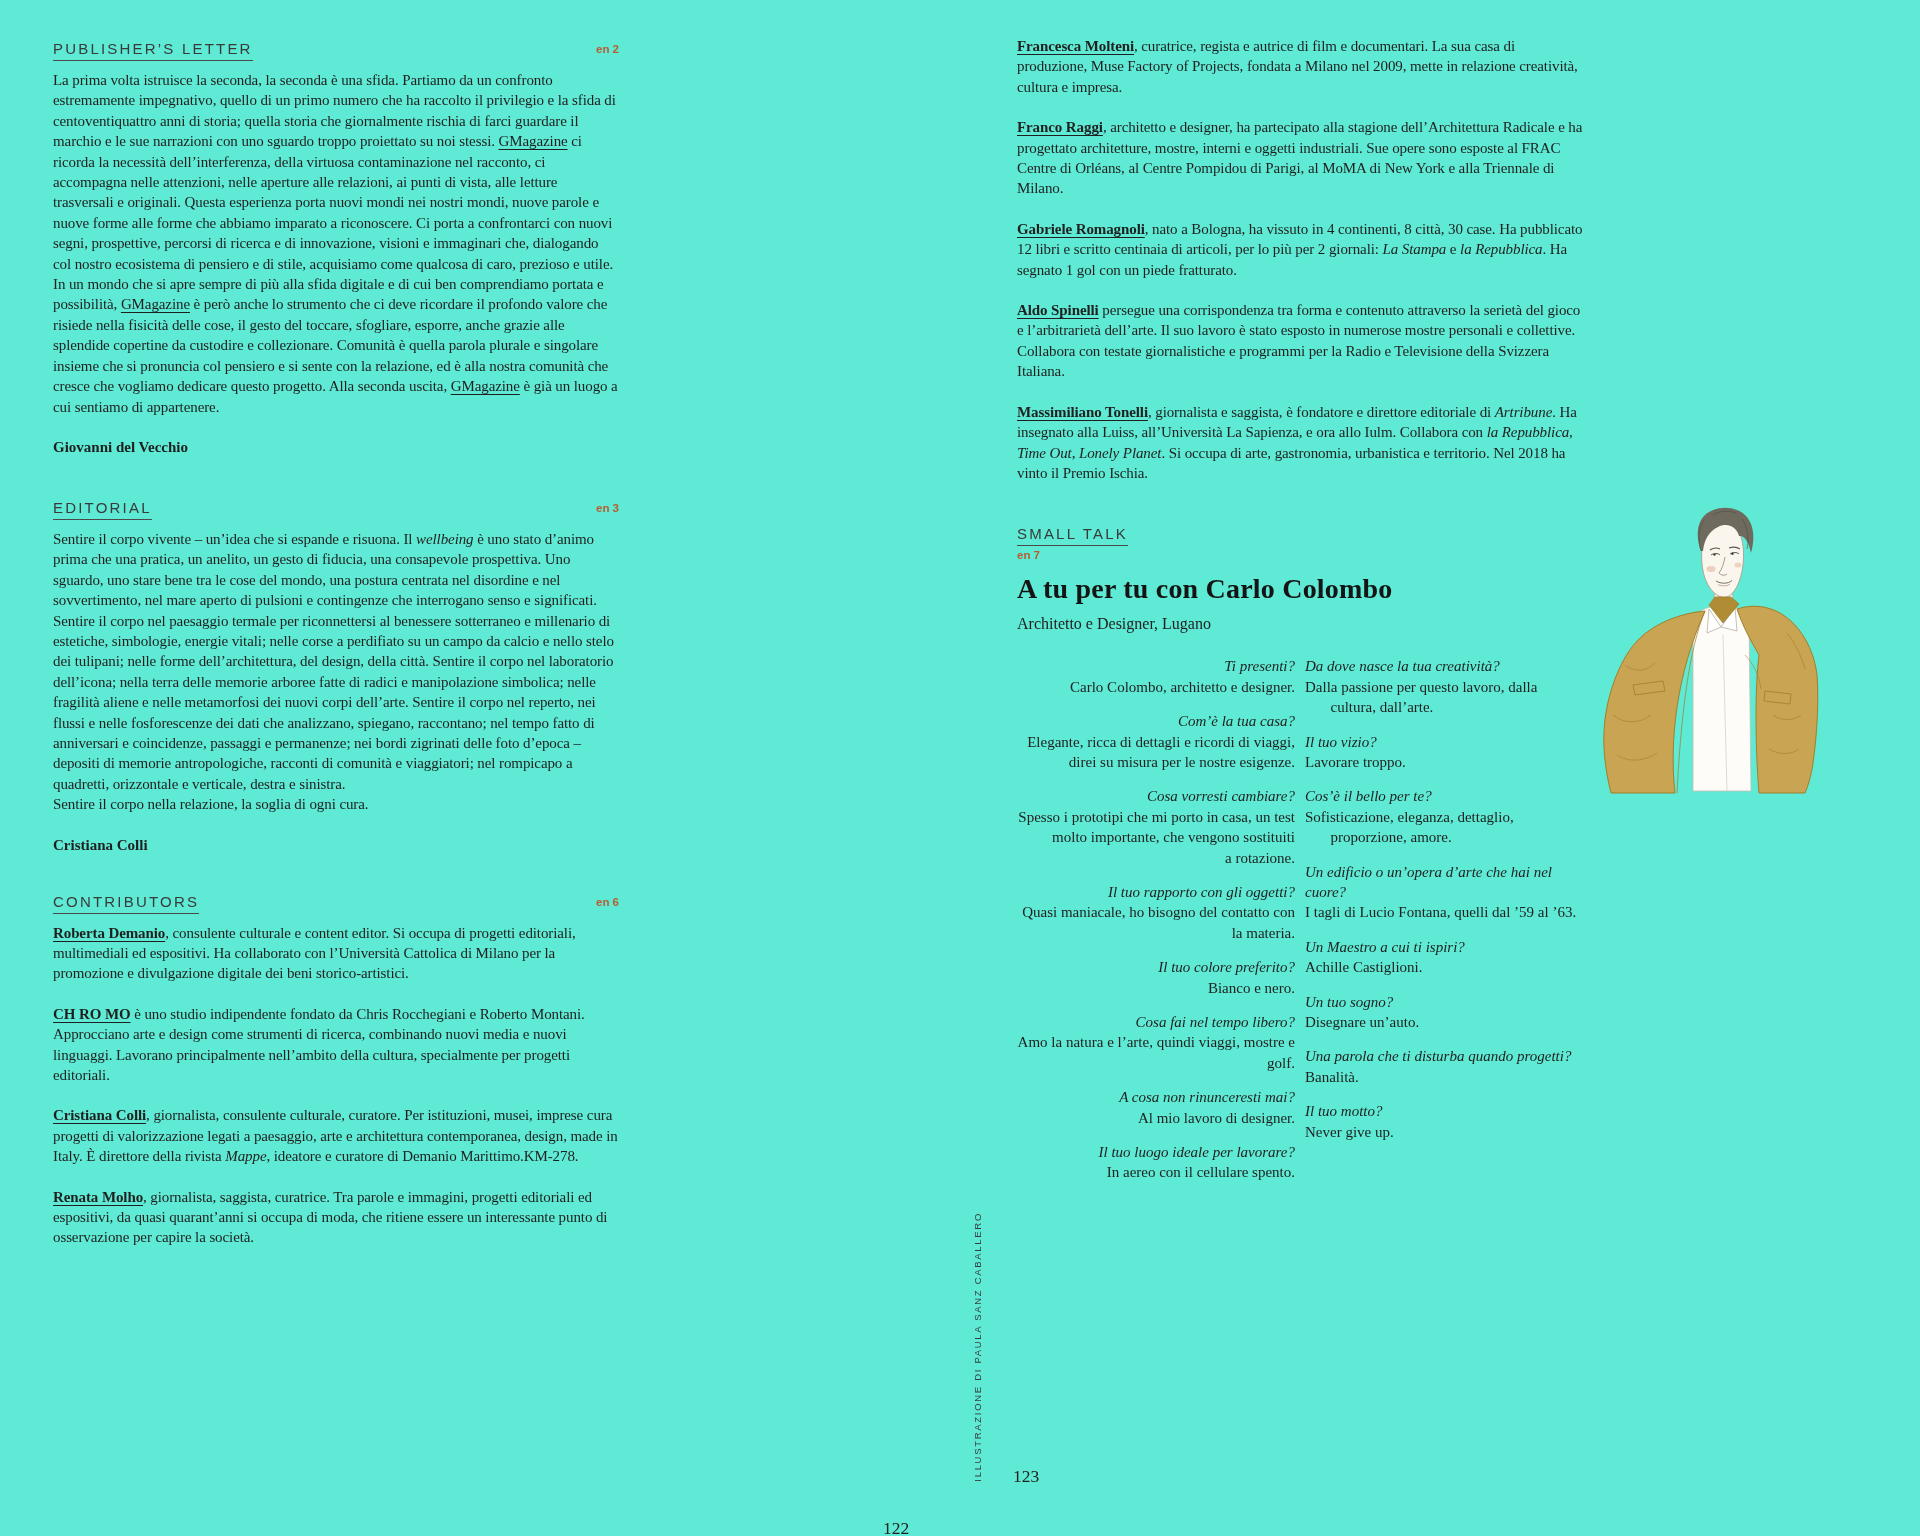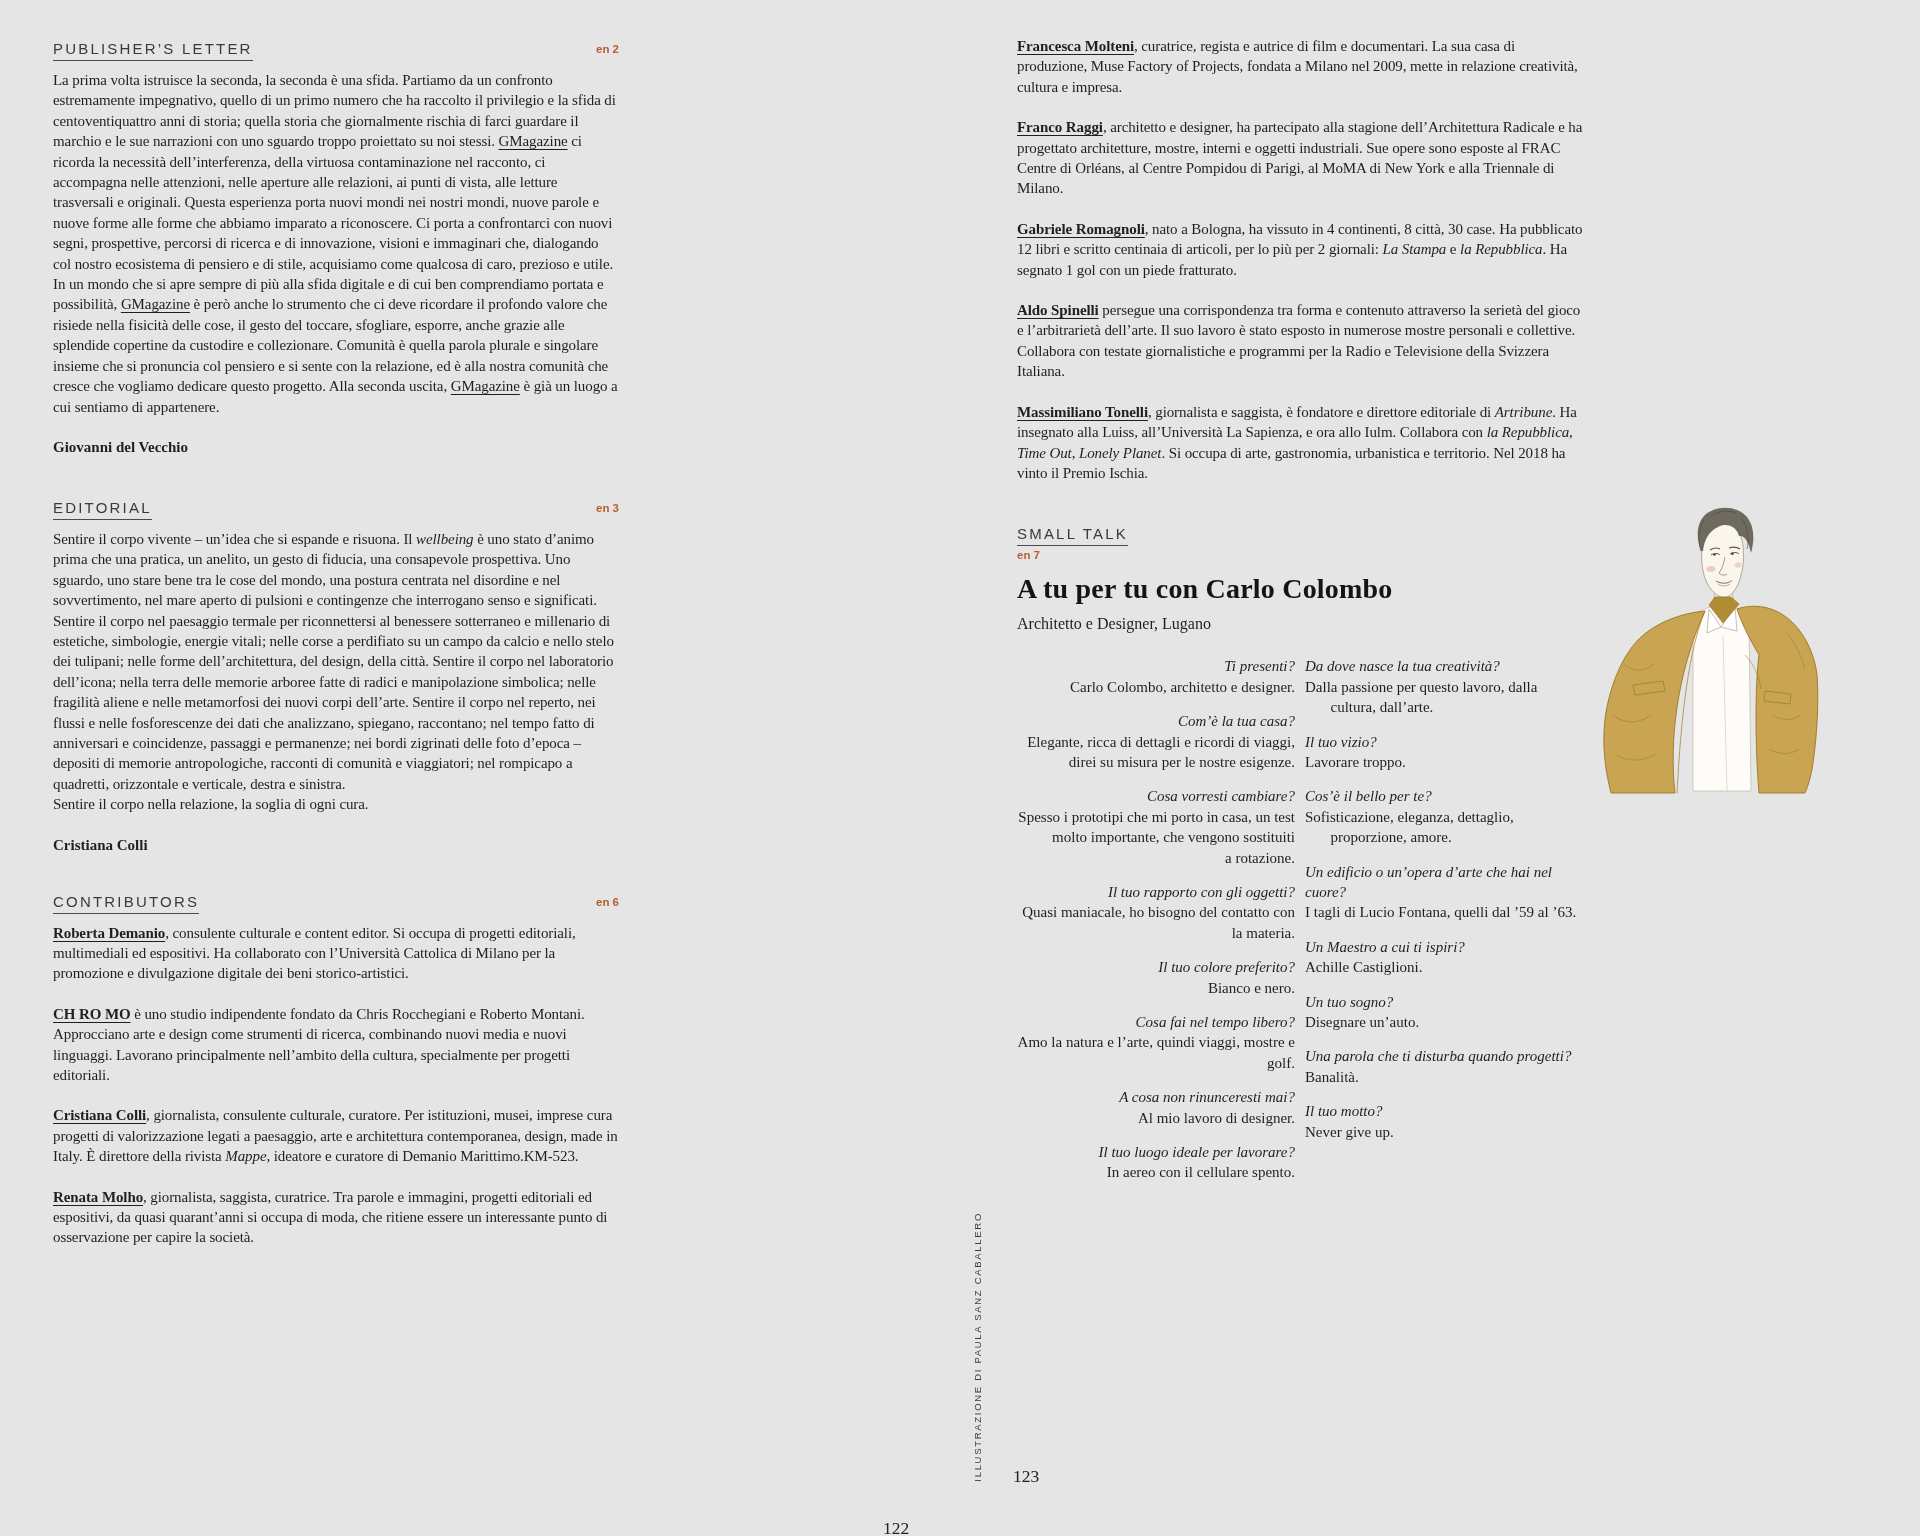--- a/index.html
+++ b/index.html
@@ -1,17 +1,17 @@
 <!DOCTYPE html>
 <html><head>
 <meta charset="utf-8">
 <style>
   html,body{margin:0;padding:0;background:#ffffff;}
   .spread{
-    position:relative;width:1920px;height:1536px;background:#e5e5e5;overflow:hidden;
+    position:relative;width:1920px;height:1536px;background:#5eead4;overflow:hidden;
     font-family:"Liberation Serif", serif;color:#1f1f1f;
   }
   .col{position:absolute;}
   .col-left{left:53px;top:40px;width:566px;}
   .col-right{left:1017px;top:36px;width:568px;}
 
   .heading-row{display:flex;justify-content:space-between;align-items:flex-start;}
   .heading{
     font-family:"Liberation Sans", sans-serif;
     font-size:15px;letter-spacing:2.2px;color:#3a3a3a;
@@ -96,21 +96,21 @@
         <span class="heading">CONTRIBUTORS</span>
         <span class="marker">en 6</span>
       </div>
       <div>
 
 
           <p class="bio rich"><span class="b u">Roberta Demanio</span><span>, consulente culturale e content editor. Si occupa di progetti editoriali, multimediali ed espositivi. Ha collaborato con l’Università Cattolica di Milano per la promozione e divulgazione digitale dei beni storico-artistici.</span></p>
 
           <p class="bio rich"><span class="b u">CH RO MO</span><span> è uno studio indipendente fondato da Chris Rocchegiani e Roberto Montani. Approcciano arte e design come strumenti di ricerca, combinando nuovi media e nuovi linguaggi. Lavorano principalmente nell’ambito della cultura, specialmente per progetti editoriali.</span></p>
 
-          <p class="bio rich"><span class="b u">Cristiana Colli</span><span>, giornalista, consulente culturale, curatore. Per istituzioni, musei, imprese cura progetti di valorizzazione legati a paesaggio, arte e architettura contemporanea, design, made in Italy. È direttore della rivista </span><span class="i">Mappe</span><span>, ideatore e curatore di Demanio Marittimo.KM-523.</span></p>
+          <p class="bio rich"><span class="b u">Cristiana Colli</span><span>, giornalista, consulente culturale, curatore. Per istituzioni, musei, imprese cura progetti di valorizzazione legati a paesaggio, arte e architettura contemporanea, design, made in Italy. È direttore della rivista </span><span class="i">Mappe</span><span>, ideatore e curatore di Demanio Marittimo.KM-278.</span></p>
 
           <p class="bio rich"><span class="b u">Renata Molho</span><span>, giornalista, saggista, curatrice. Tra parole e immagini, progetti editoriali ed espositivi, da quasi quarant’anni si occupa di moda, che ritiene essere un interessante punto di osservazione per capire la società.</span></p>
 
       </div>
     </div>
 
   </section>
 
   <section class="col col-right">
 

